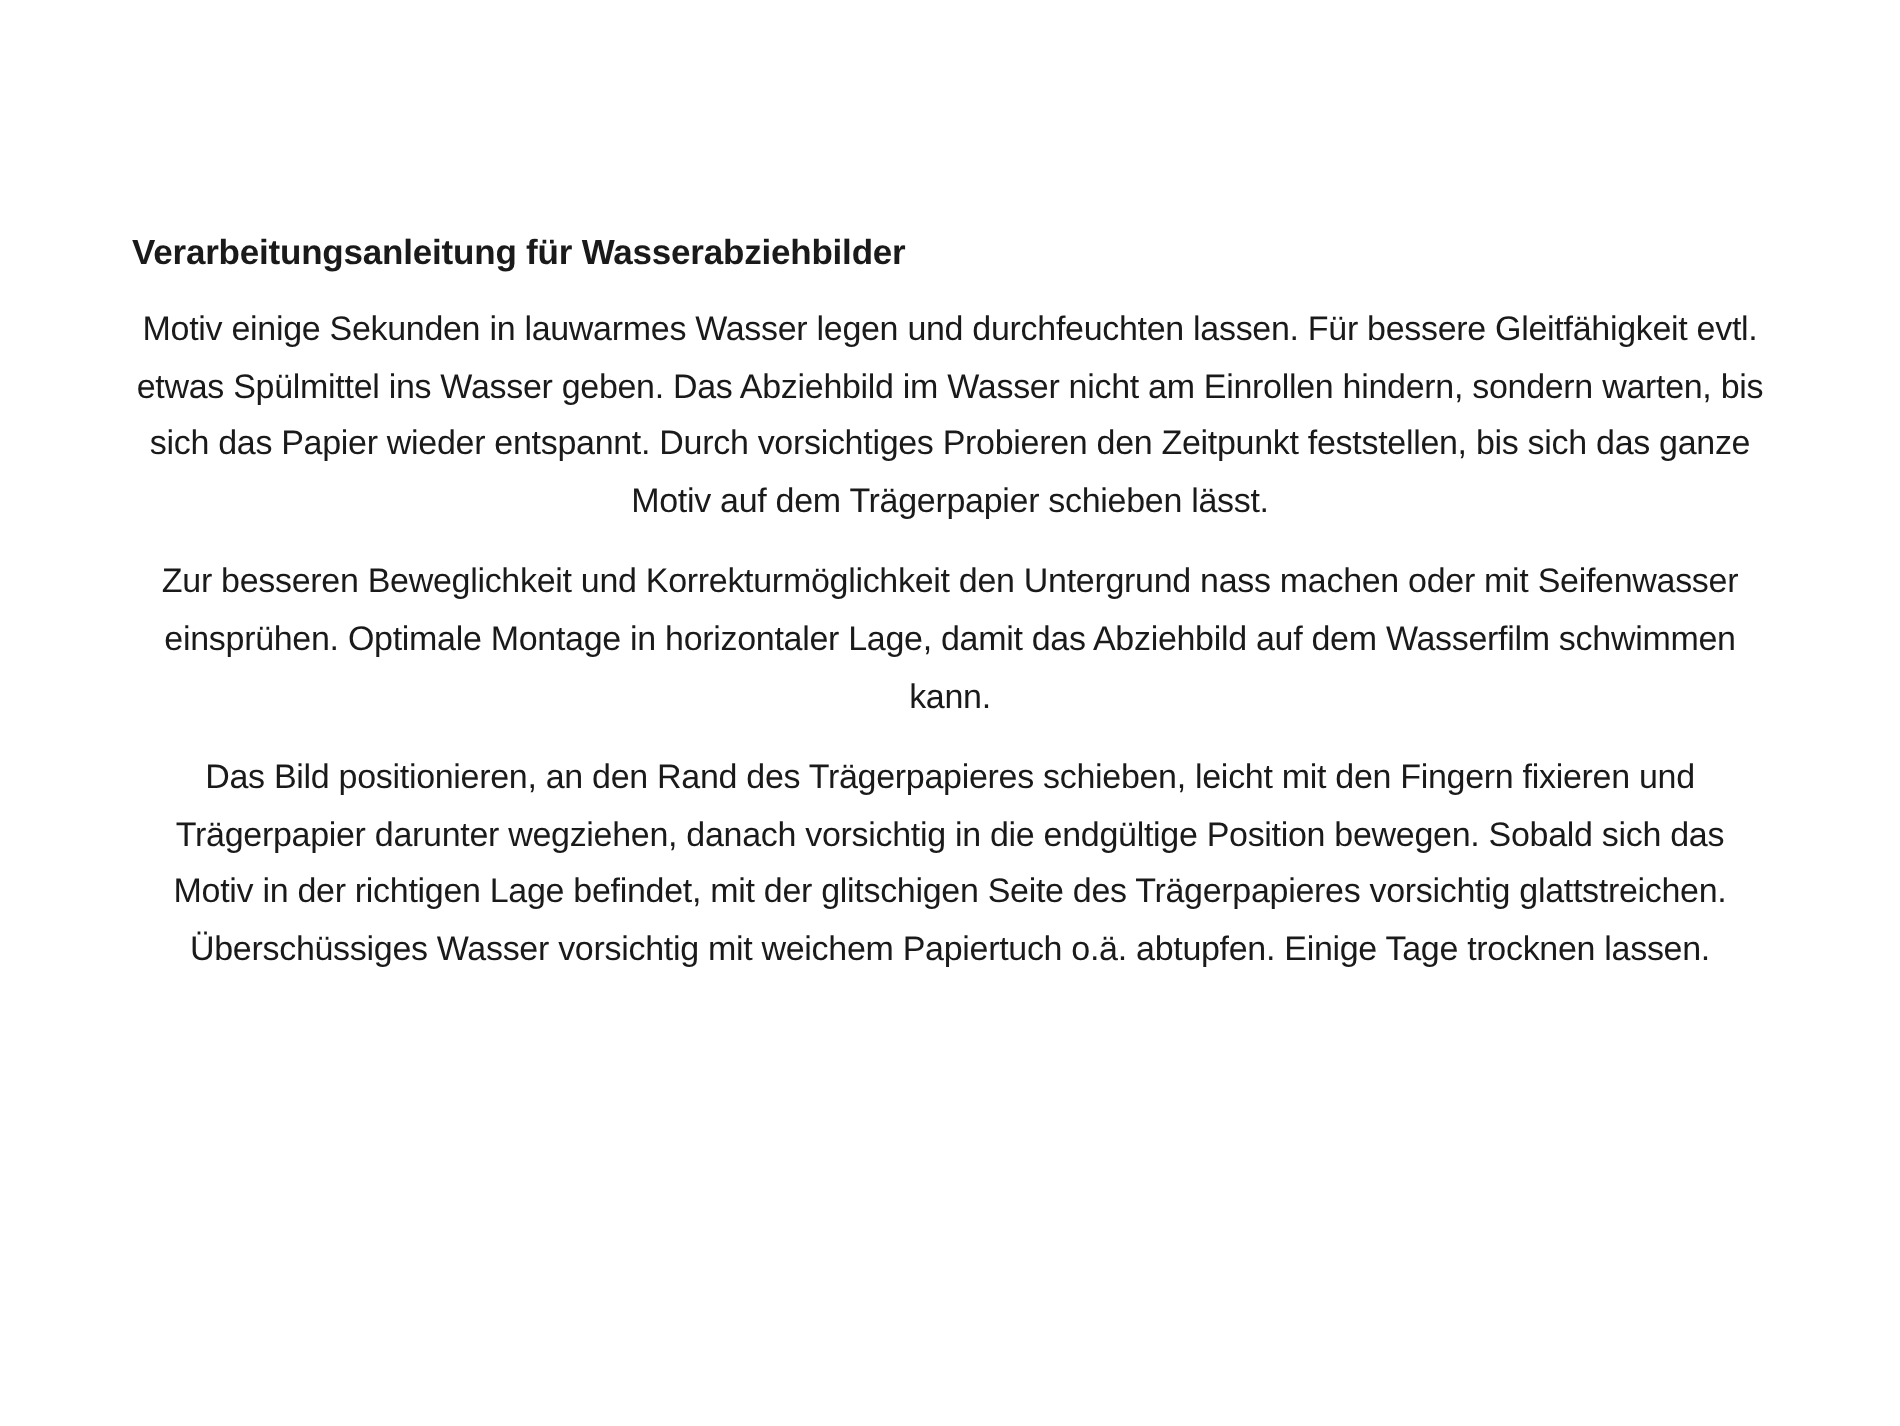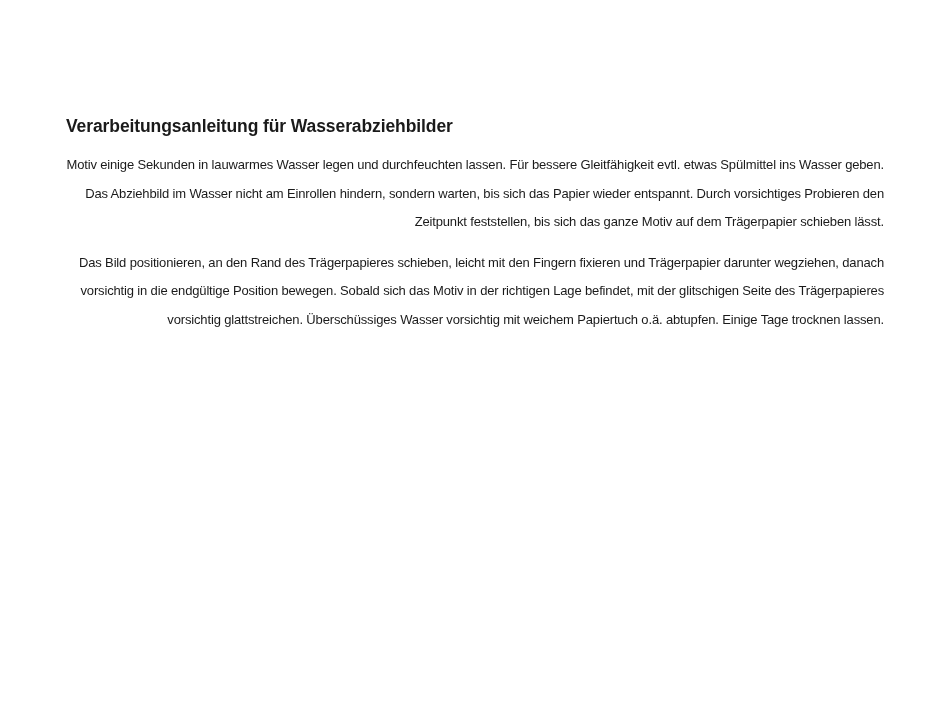--- a/index.html
+++ b/index.html
@@ -28,30 +28,31 @@
     width: 818px;
   }
   .doc-title {
     font-size: 17.5px;
     font-weight: 700;
     line-height: 28px;
     margin: 0 0 11px 0;
     letter-spacing: -0.1px;
   }
   .doc-paragraph {
-    font-size: 13px;
+    font-size: 17px;
     font-weight: 400;
     line-height: 28.6px;
     margin: 0 0 12px 0;
     letter-spacing: -0.15px;
-    text-align: right;
+    text-align: center;
   }
 </style>
 </head>
 <body>
 
 <div class="page">
   <div class="content">
     <h1 class="doc-title">Verarbeitungsanleitung für Wasserabziehbilder</h1>
     <p class="doc-paragraph">Motiv einige Sekunden in lauwarmes Wasser legen und durchfeuchten lassen. Für bessere Gleitfähigkeit evtl. etwas Spülmittel ins Wasser geben. Das Abziehbild im Wasser nicht am Einrollen hindern, sondern warten, bis sich das Papier wieder entspannt. Durch vorsichtiges Probieren den Zeitpunkt feststellen, bis sich das ganze Motiv auf dem Trägerpapier schieben lässt.</p>
+    <p class="doc-paragraph">Zur besseren Beweglichkeit und Korrekturmöglichkeit den Untergrund nass machen oder mit Seifenwasser einsprühen. Optimale Montage in horizontaler Lage, damit das Abziehbild auf dem Wasserfilm schwimmen kann.</p>
     <p class="doc-paragraph">Das Bild positionieren, an den Rand des Trägerpapieres schieben, leicht mit den Fingern fixieren und Trägerpapier darunter wegziehen, danach vorsichtig in die endgültige Position bewegen. Sobald sich das Motiv in der richtigen Lage befindet, mit der glitschigen Seite des Trägerpapieres vorsichtig glattstreichen. Überschüssiges Wasser vorsichtig mit weichem Papiertuch o.ä. abtupfen. Einige Tage trocknen lassen.</p>
   </div>
 </div>
 
 </body></html>

